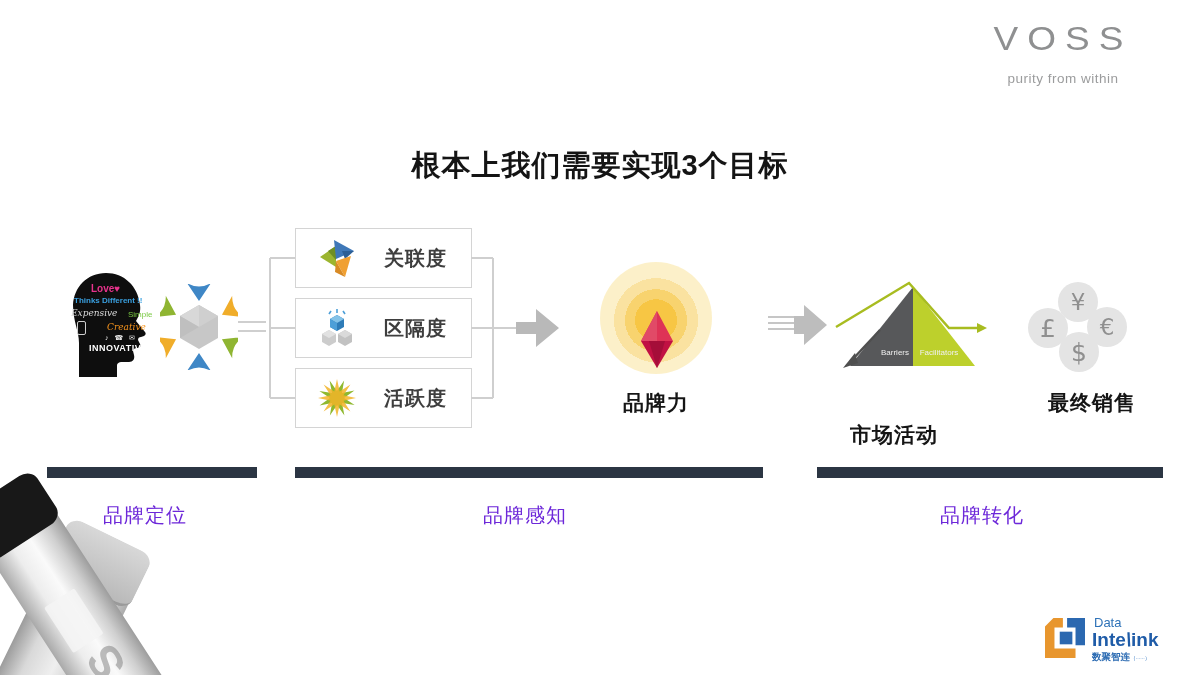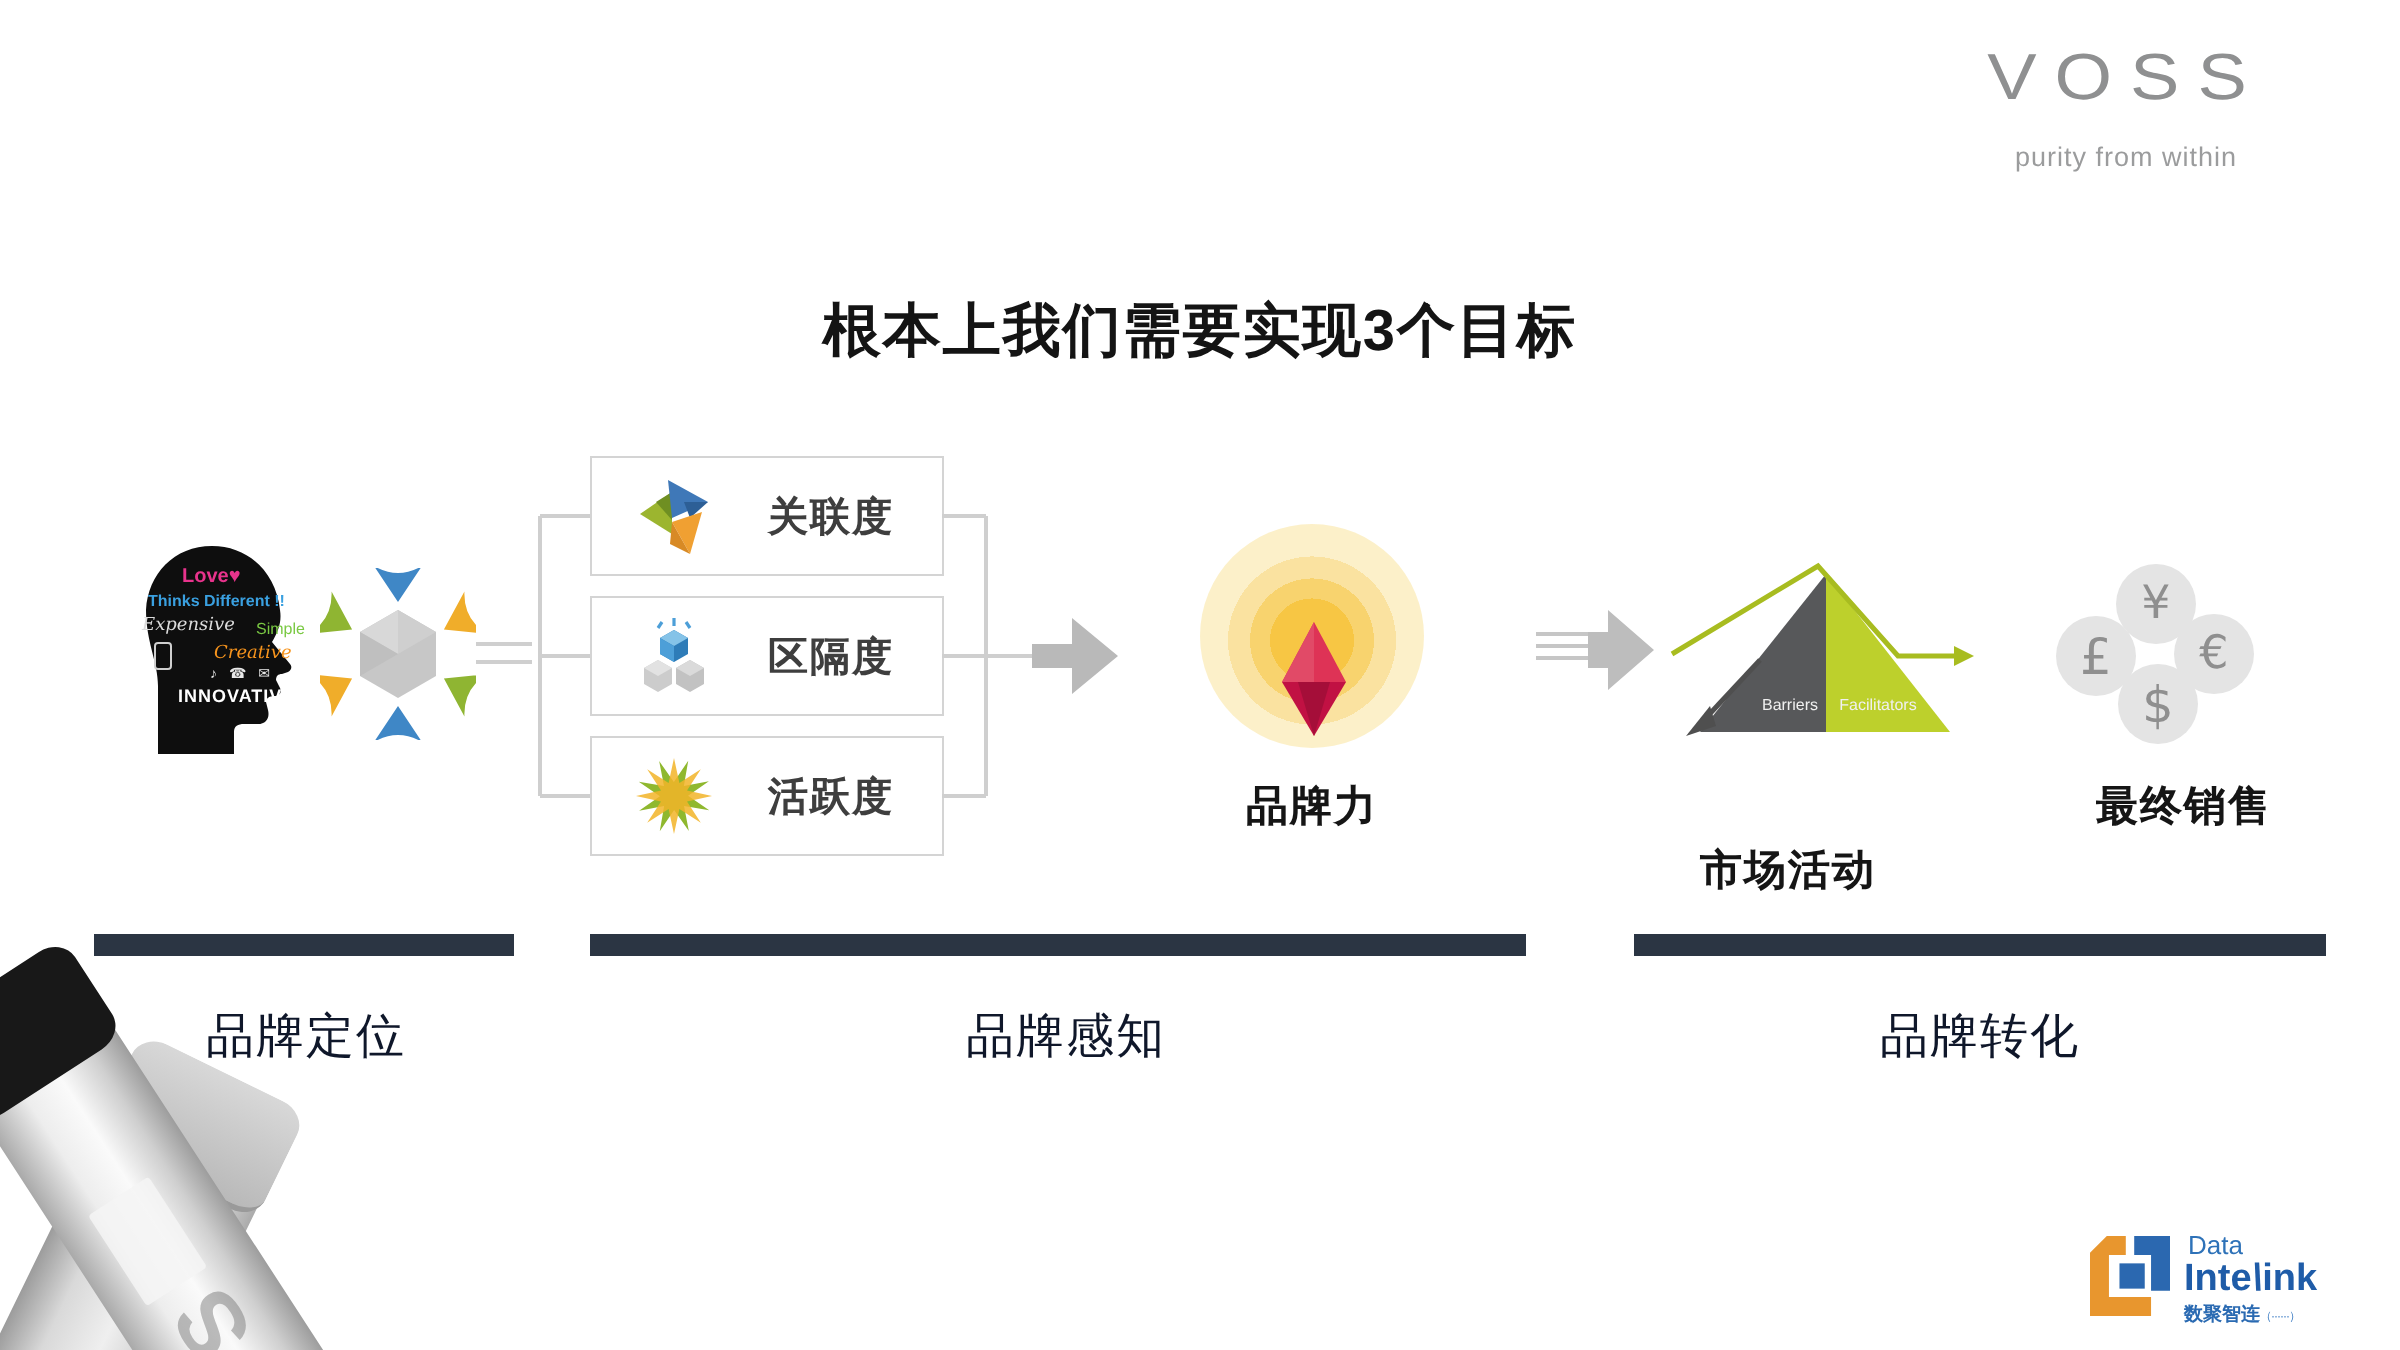--- a/index.html
+++ b/index.html
@@ -45,21 +45,21 @@
         background:radial-gradient(circle at 50% 52%, #f7c644 0 21px, #f8d36e 21px 31px, #fae2a0 31px 42px, #fcf0c9 42px 56px);}
   .diamond{left:640px;top:311px;}
 
   
   .coin{position:absolute;width:40px;height:40px;border-radius:50%;background:#e4e4e4;
         display:flex;align-items:center;justify-content:center;color:#8f8f8f;
         font-family:"DejaVu Sans",sans-serif;}
 
   
   .bar{top:467px;height:11px;background:#2b3543;}
-  .stage-label{top:502px;font-size:24px;color:#0f172a;letter-spacing:1px;}
+  .stage-label{top:502px;font-size:20px;color:#6d28d9;letter-spacing:1px;}
 
   
   .bottle{position:absolute;border-radius:10px;}
   .bottle-dark{left:-32px;top:492px;width:80px;height:330px;transform:rotate(-33deg);transform-origin:40px 20px;
     background:linear-gradient(90deg,#a9a9a9,#ededed 30%,#fafafa 55%,#cfcfcf 80%,#9d9d9d);}
   .bottle-dark .cap{position:absolute;left:-3px;top:-4px;width:86px;height:58px;background:#181818;border-radius:14px/12px;}
   .bottle-dark .blabel{position:absolute;left:18px;top:120px;width:36px;height:54px;background:#f5f5f5;border-radius:2px;opacity:.85;}
   .bottle-light{left:58px;top:538px;width:88px;height:280px;transform:rotate(26deg);transform-origin:44px 20px;
     background:linear-gradient(90deg,#9c9c9c,#d9d9d9 25%,#efefef 55%,#cccccc 85%,#ababab);}
   .bottle-light .cap{position:absolute;left:-2px;top:-4px;width:92px;height:60px;border-radius:14px/12px;

